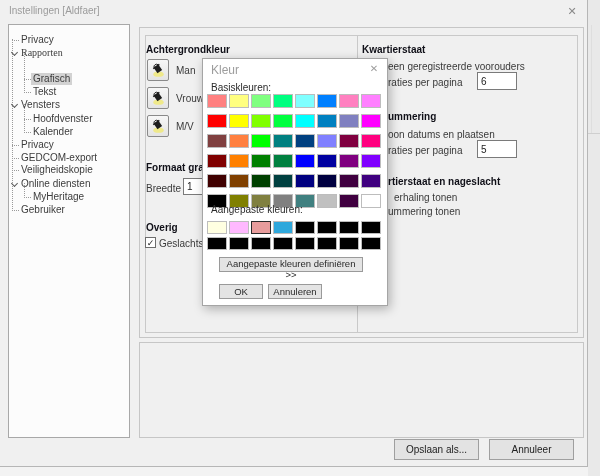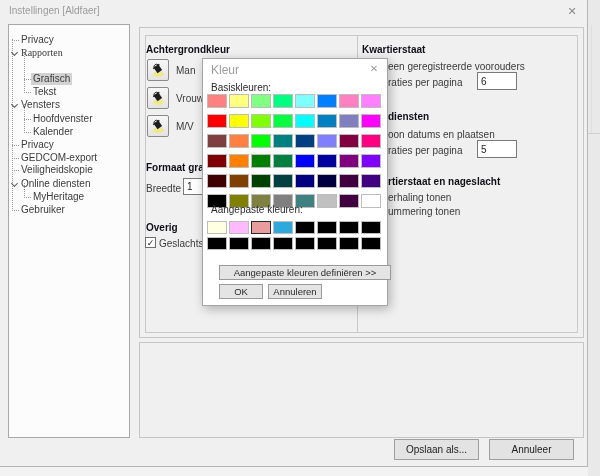--- a/index.html
+++ b/index.html
@@ -56,21 +56,21 @@
   .hd-kwartier    { left:362px; top:44px; }
   .hd-eslacht     { left:388px; top:111px; }
   .hd-rtierstaat  { left:388px; top:176px; }
 
   .t-breedte     { left:146px; top:183px; }
   .t-geslachtsa  { left:159px; top:238px; }
   .t-voorouders  { left:388px; top:61px; }
   .t-raties1     { left:388px; top:77px; }
   .t-datums      { left:388px; top:129px;text-align:center; }
   .t-raties2     { left:388px; top:145px; }
-  .t-erhaling    { left:388px; top:192px; }
+  .t-erhaling    { left:388px; top:192px;padding-left:6px; }
   .t-ummering    { left:388px; top:206px; }
 
   .bucket-rows { position:absolute; left:147px; top:59px; }
   .bucket-row { position:relative; height:22px; margin-bottom:6px; width:120px; }
   .bucket-btn { position:absolute; left:0; top:0; width:22px; height:22px;
     background:linear-gradient(#f7f7f7,#e3e3e3); border:1px solid #8a8a8a; border-radius:2px;
     padding:2px 2px; cursor:default; }
   .bucket-btn svg { width:16px; height:16px; display:block; }
   .bucket-label { position:absolute; left:29px; top:6px; color:#3a3a3a; }
 
@@ -92,21 +92,21 @@
     color:#9d9d9d; text-align:center; line-height:17px; font-size:10px; }
   .kleur-basic-label  { position:absolute; left:8px; top:23px; color:#2a2a2a; }
   .kleur-custom-label { position:absolute; left:8px; top:145px; color:#2a2a2a; }
   .swatch-grid { position:absolute; display:grid; grid-template-columns:repeat(8,20px); column-gap:2px; }
   .grid-basic  { left:4px; top:35px; grid-auto-rows:14px; row-gap:6px; }
   .grid-custom { left:4px; top:162px; grid-auto-rows:13px; row-gap:3px; }
   .swatch { border:1px solid #bdbdbd; }
   .swatch.selected { border:1px solid #2a2a2a; }
   .kleur-btn { position:absolute; background:#e4e4e4; border:1px solid #9a9a9a;
     font-family:inherit; font-size:9.5px; color:#2a2a2a; padding:0; cursor:default; }
-  .btn-define { left:16px; top:206px; width:172px; height:15px; }
+  .btn-define { left:16px; top:198px; width:144px; height:15px; }
   .btn-ok     { left:16px; top:225px; width:44px; height:15px; }
   .btn-cancel { left:65px; top:225px; width:54px; height:15px; }
 
   
   .footer-btn { position:absolute; top:439px; height:21px; background:#e3e3e3;
     border:1px solid #9f9f9f; font-family:inherit; font-size:10px; color:#222; cursor:default; }
   .btn-save { left:312px; width:72px; border:1px solid #8c8c8c; box-shadow:inset 0 0 0 1px #5b8fc9; }
   .btn-save-as { left:394px; width:85px; }
   .btn-annuleer { left:489px; width:85px; }
 </style>
@@ -223,21 +223,21 @@
   <input class="num-input inp-breedte" value="1" style="">
 
   <div class="h-bold hd-overig">Overig</div>
   <div class="checkbox">✓</div>
   <div class="t-reg t-geslachtsa">Geslachtsa</div>
 
   <div class="h-bold hd-kwartier">Kwartierstaat</div>
   <div class="t-reg t-voorouders">een geregistreerde voorouders</div>
   <div class="t-reg t-raties1">raties per pagina</div>
   <input class="num-input inp-6" value="6" style="">
-  <div class="h-bold hd-eslacht">diensten</div>
+  <div class="h-bold hd-eslacht">ummering</div>
   <div class="t-reg t-datums">oon datums en plaatsen</div>
   <div class="t-reg t-raties2">raties per pagina</div>
   <input class="num-input inp-5" value="5" style="">
   <div class="h-bold hd-rtierstaat">rtierstaat en nageslacht</div>
   <div class="t-reg t-erhaling">erhaling tonen</div>
   <div class="t-reg t-ummering">ummering tonen</div>
 
   <button class="footer-btn btn-save-as">Opslaan als...</button>
   <button class="footer-btn btn-annuleer">Annuleer</button>
 </div>

